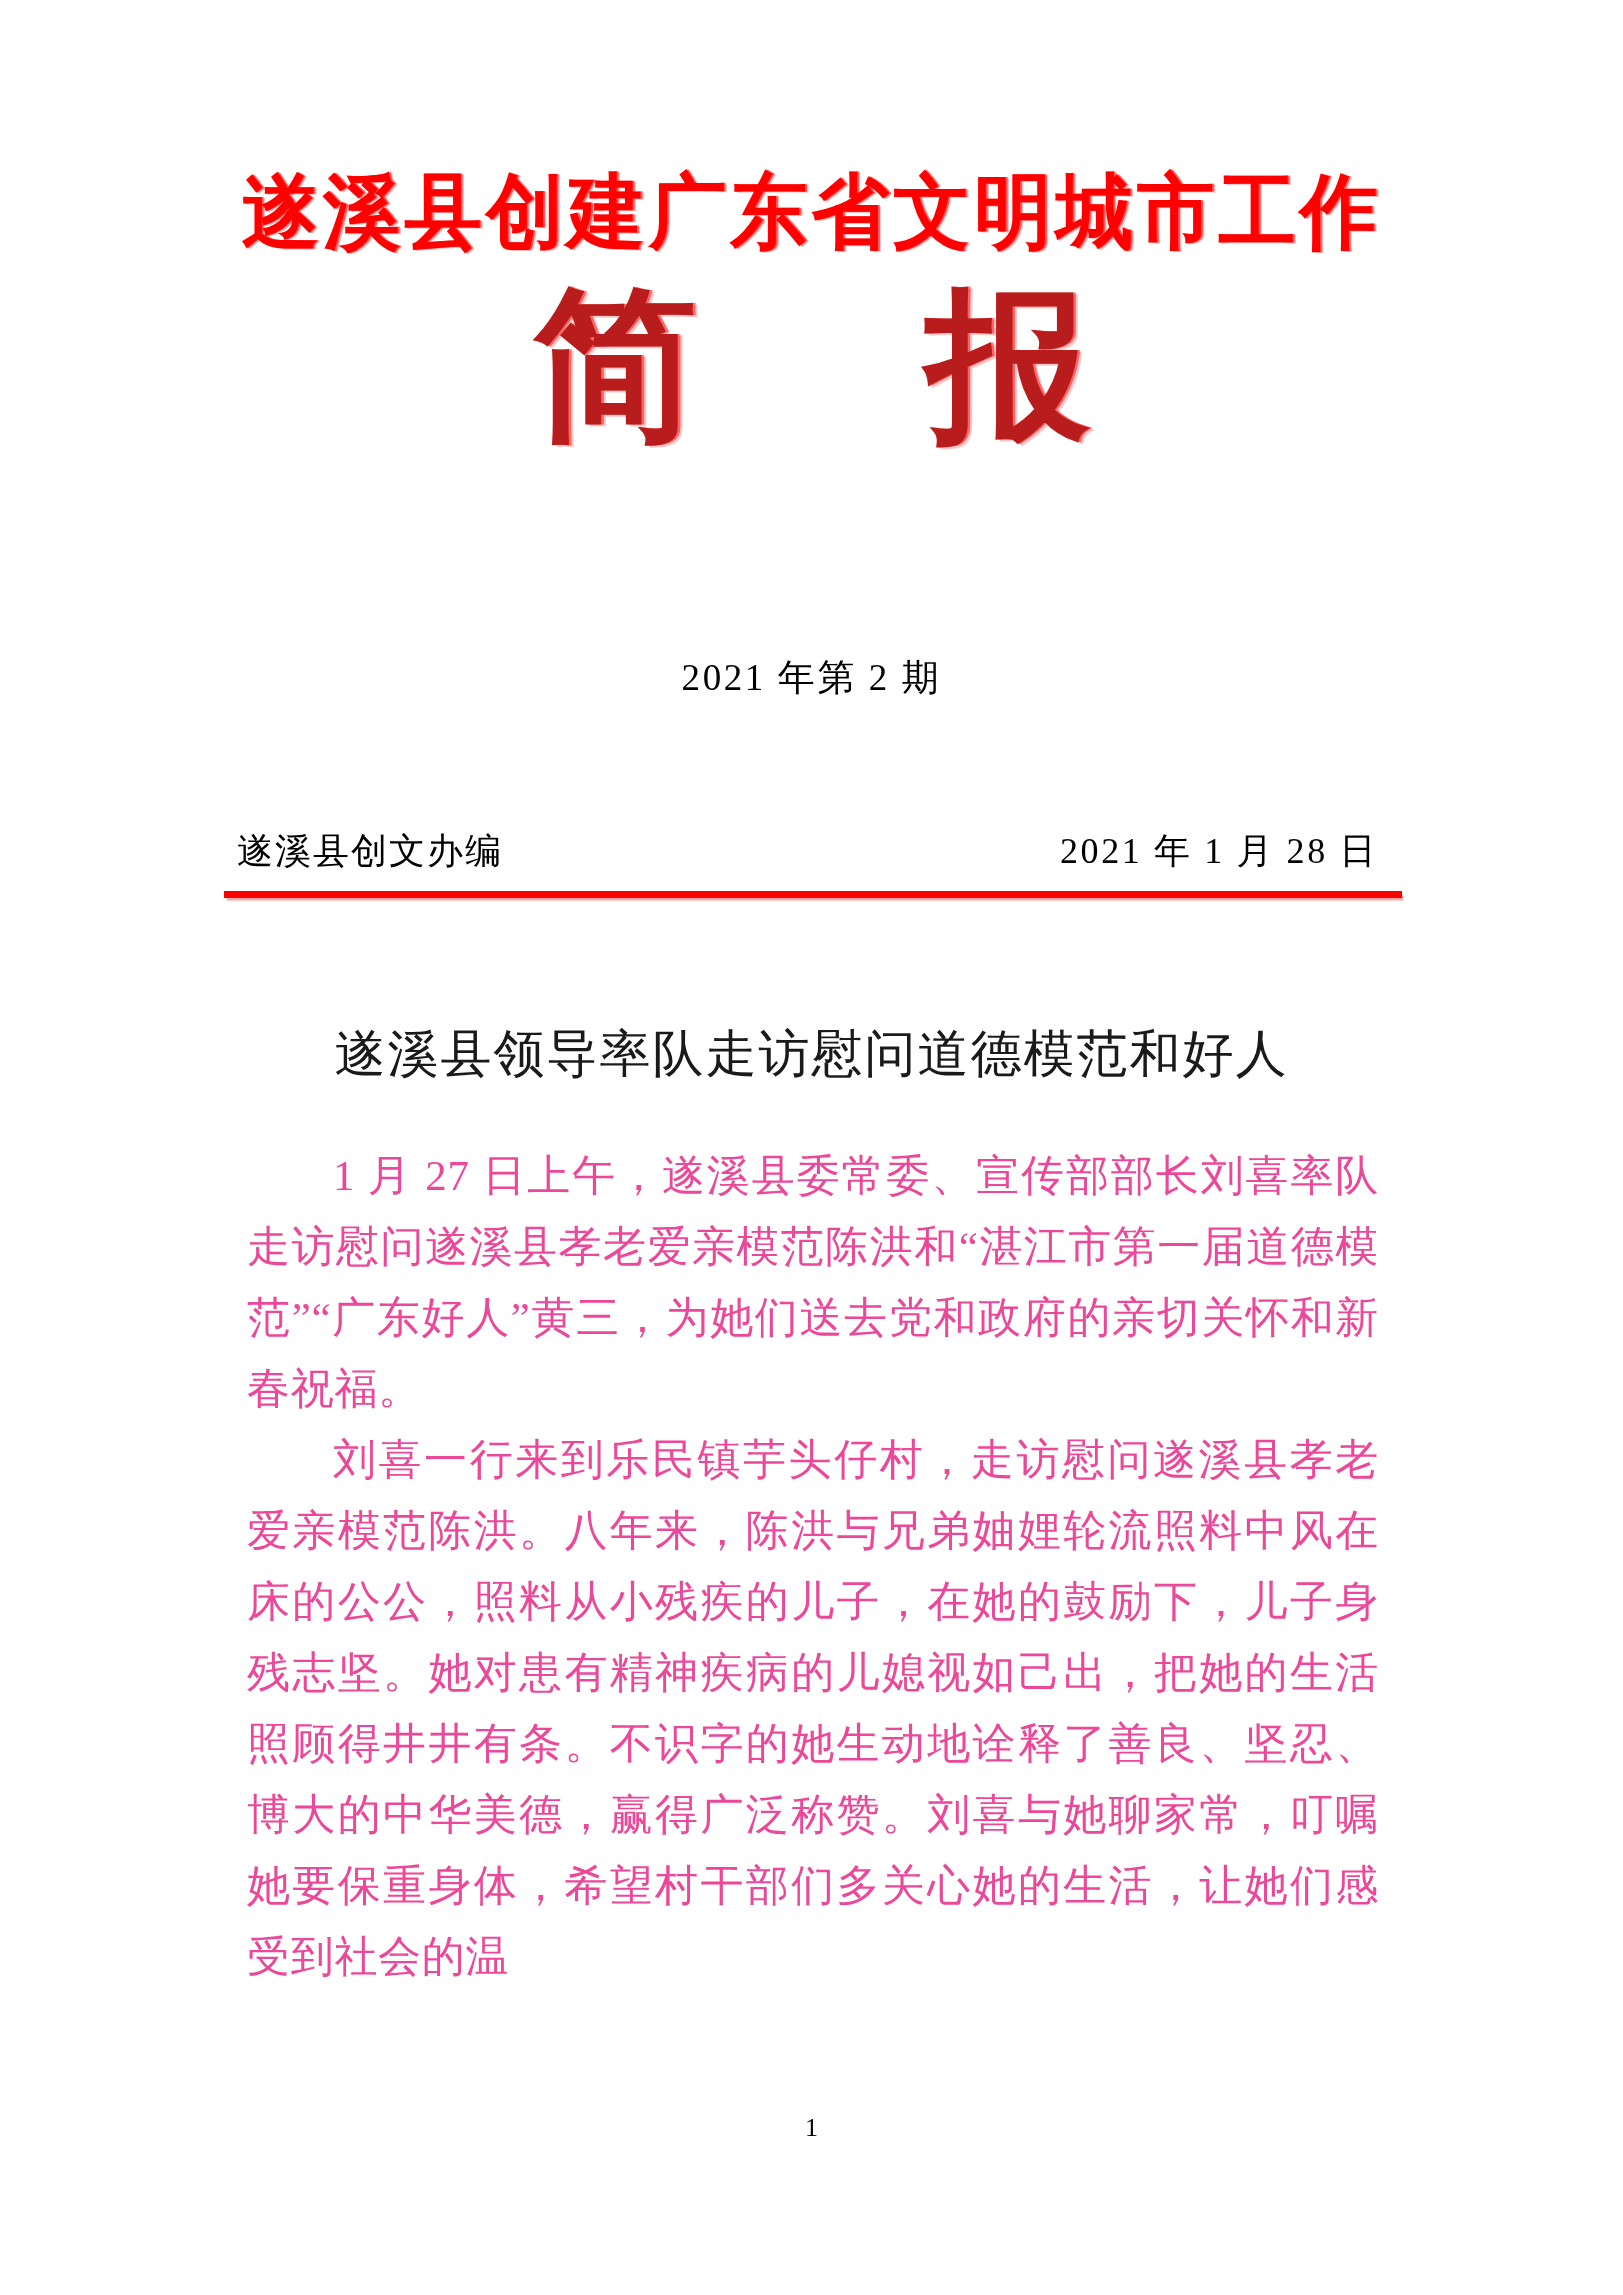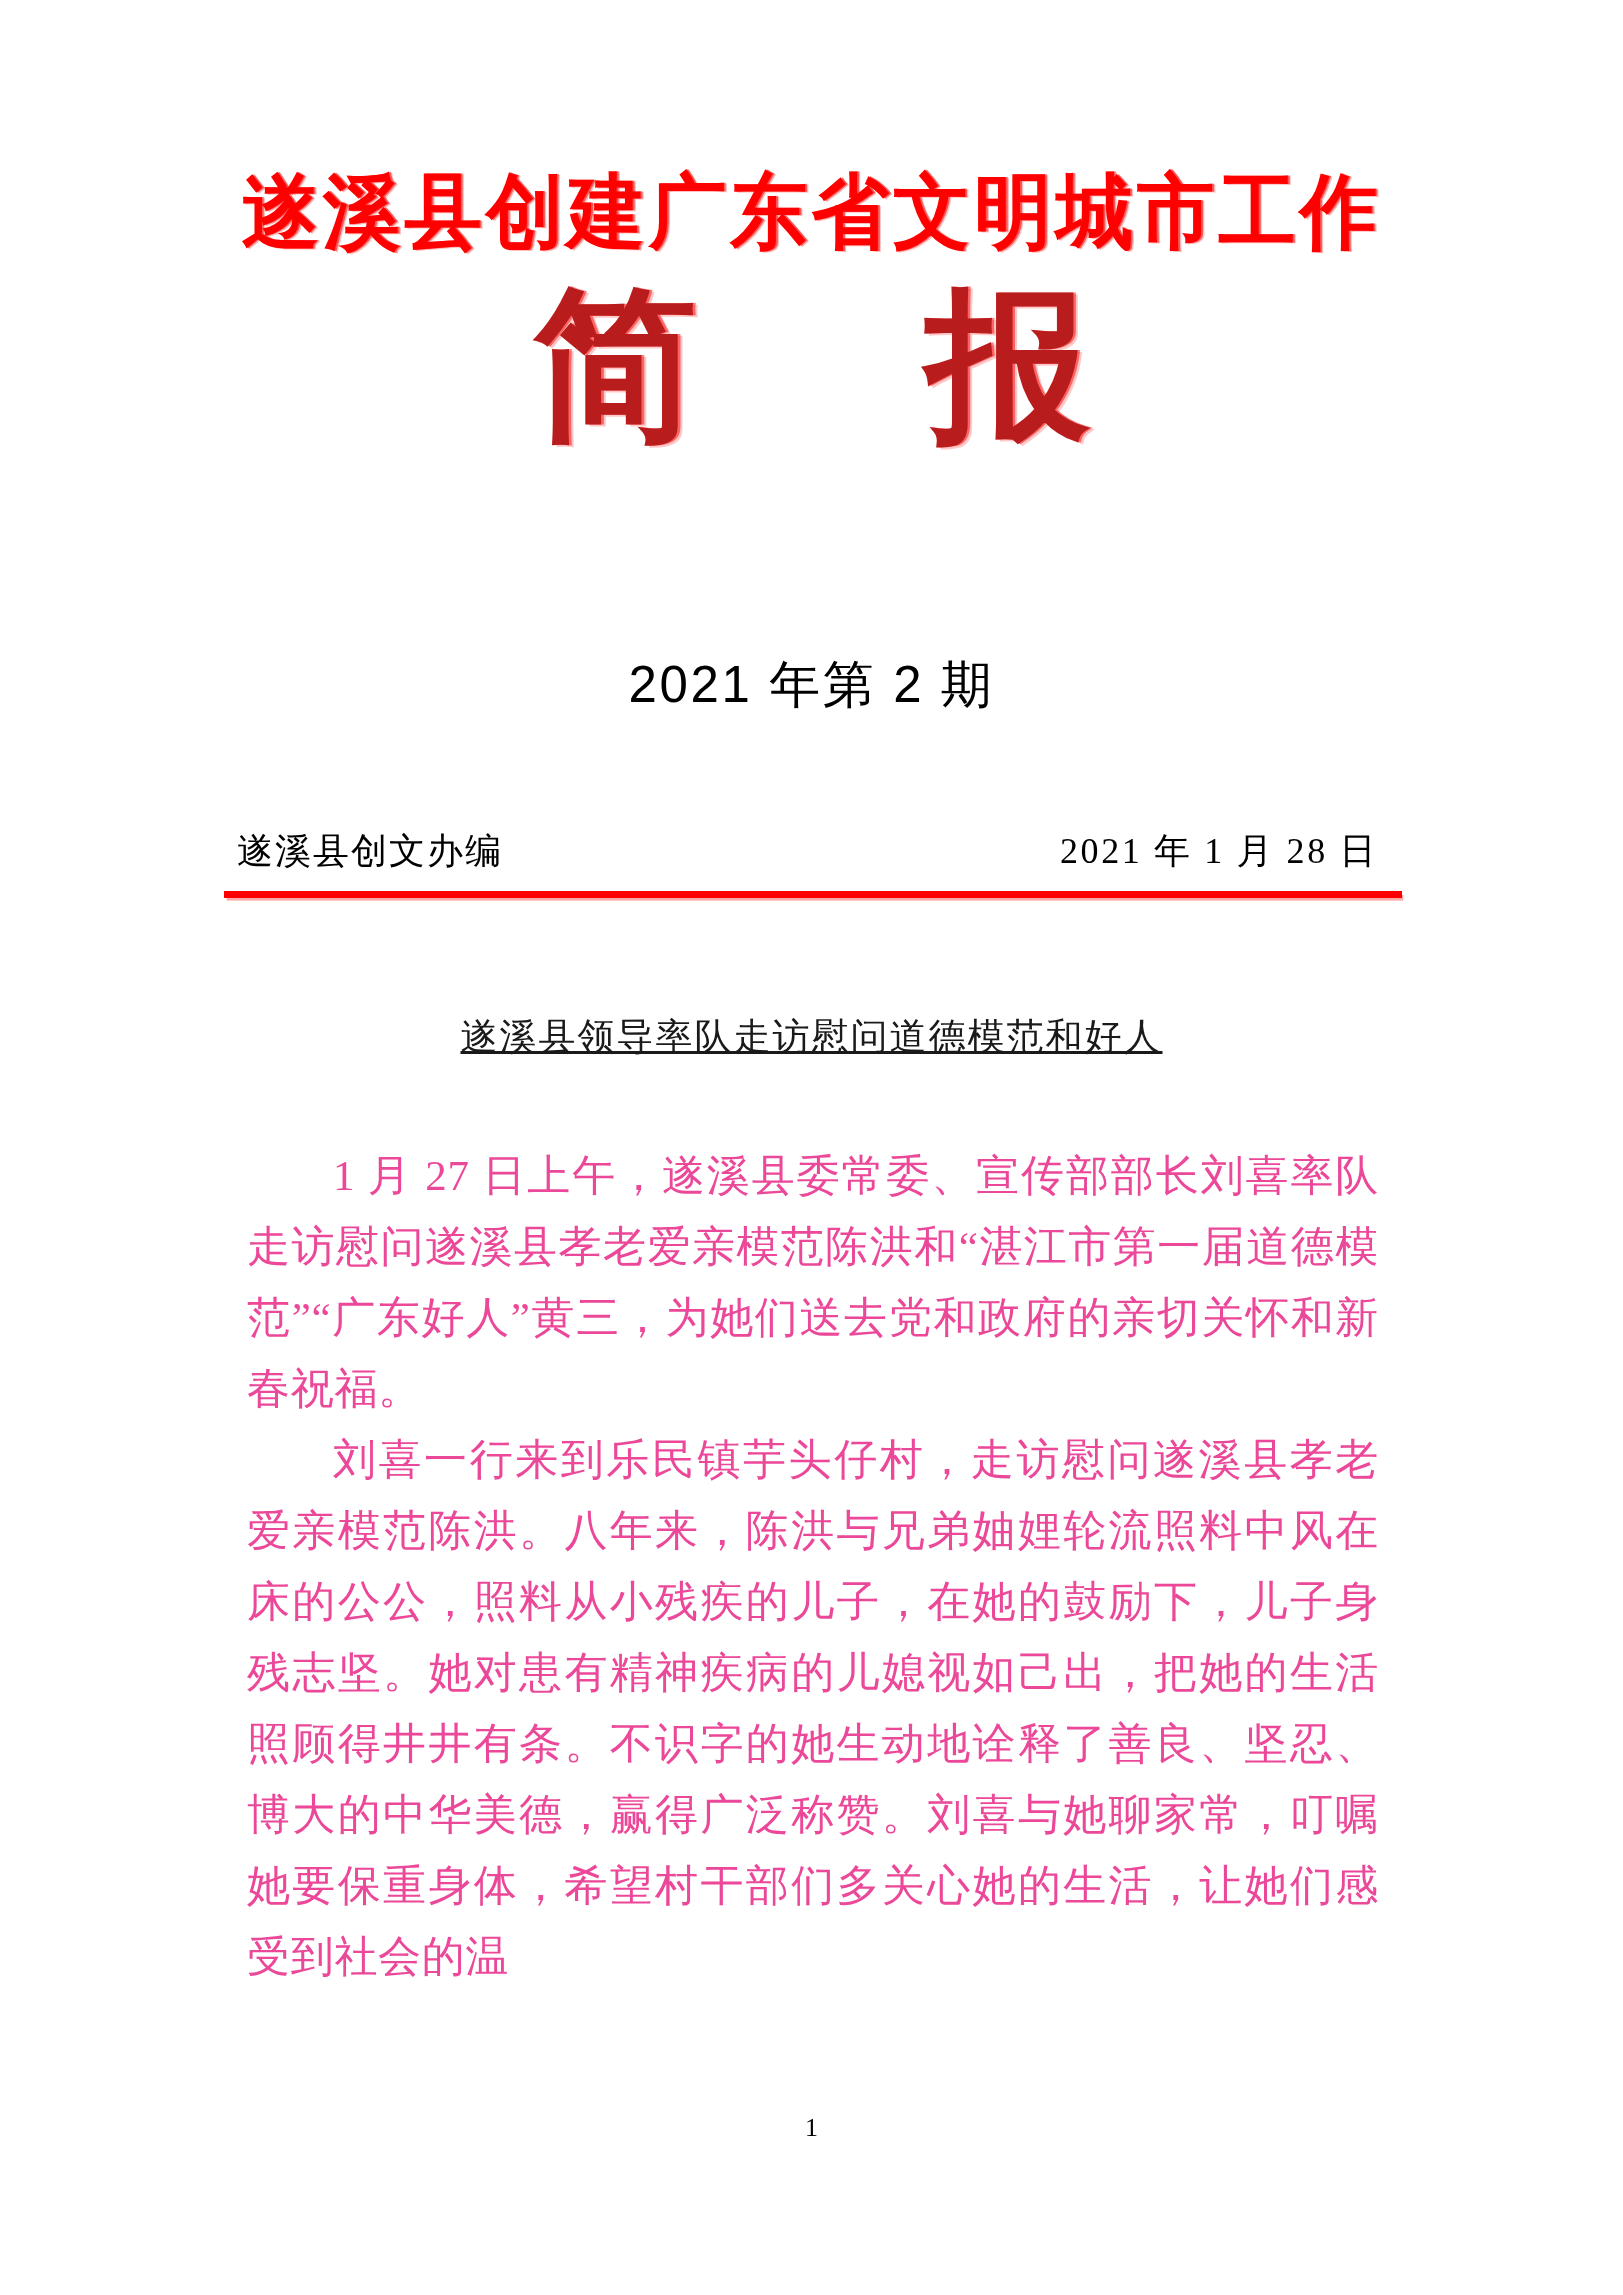--- a/index.html
+++ b/index.html
@@ -64,22 +64,22 @@
        4.6px 2px 0 rgba(255,40,40,0.25);
   }
 
   
   .issue-line {
     position: absolute;
     left: 0;
     right: 0;
     top: 659px;
     text-align: center;
-    font-family: Liberation Sans, sans-serif;
-    font-size: 51px;
+    font-family: Liberation Serif, serif;
+    font-size: 37px;
     line-height: 1;
     color: #000000;
     letter-spacing: 2.6px;
   }
 
   
   .imprint-row {
     position: absolute;
     left: 237px;
     right: 245px;
@@ -110,26 +110,25 @@
 
   
   .article-headline {
     position: absolute;
     left: 0;
     right: 0;
     top: 990px;
     text-align: center;
     font-family: "Liberation Serif", "DejaVu Serif", serif;
     font-weight: 400;
-    font-size: 37px;
+    font-size: 51px;
     line-height: 1.2;
     color: #1a1a1a;
     letter-spacing: 2px;
     white-space: nowrap;
-    text-decoration: underline;
   }
 
   .article-body {
     position: absolute;
     left: 247px;
     top: 1140px;
     width: 1132px;
     font-family: "Liberation Serif", "DejaVu Serif", serif;
     font-size: 43px;
     line-height: 71px;

